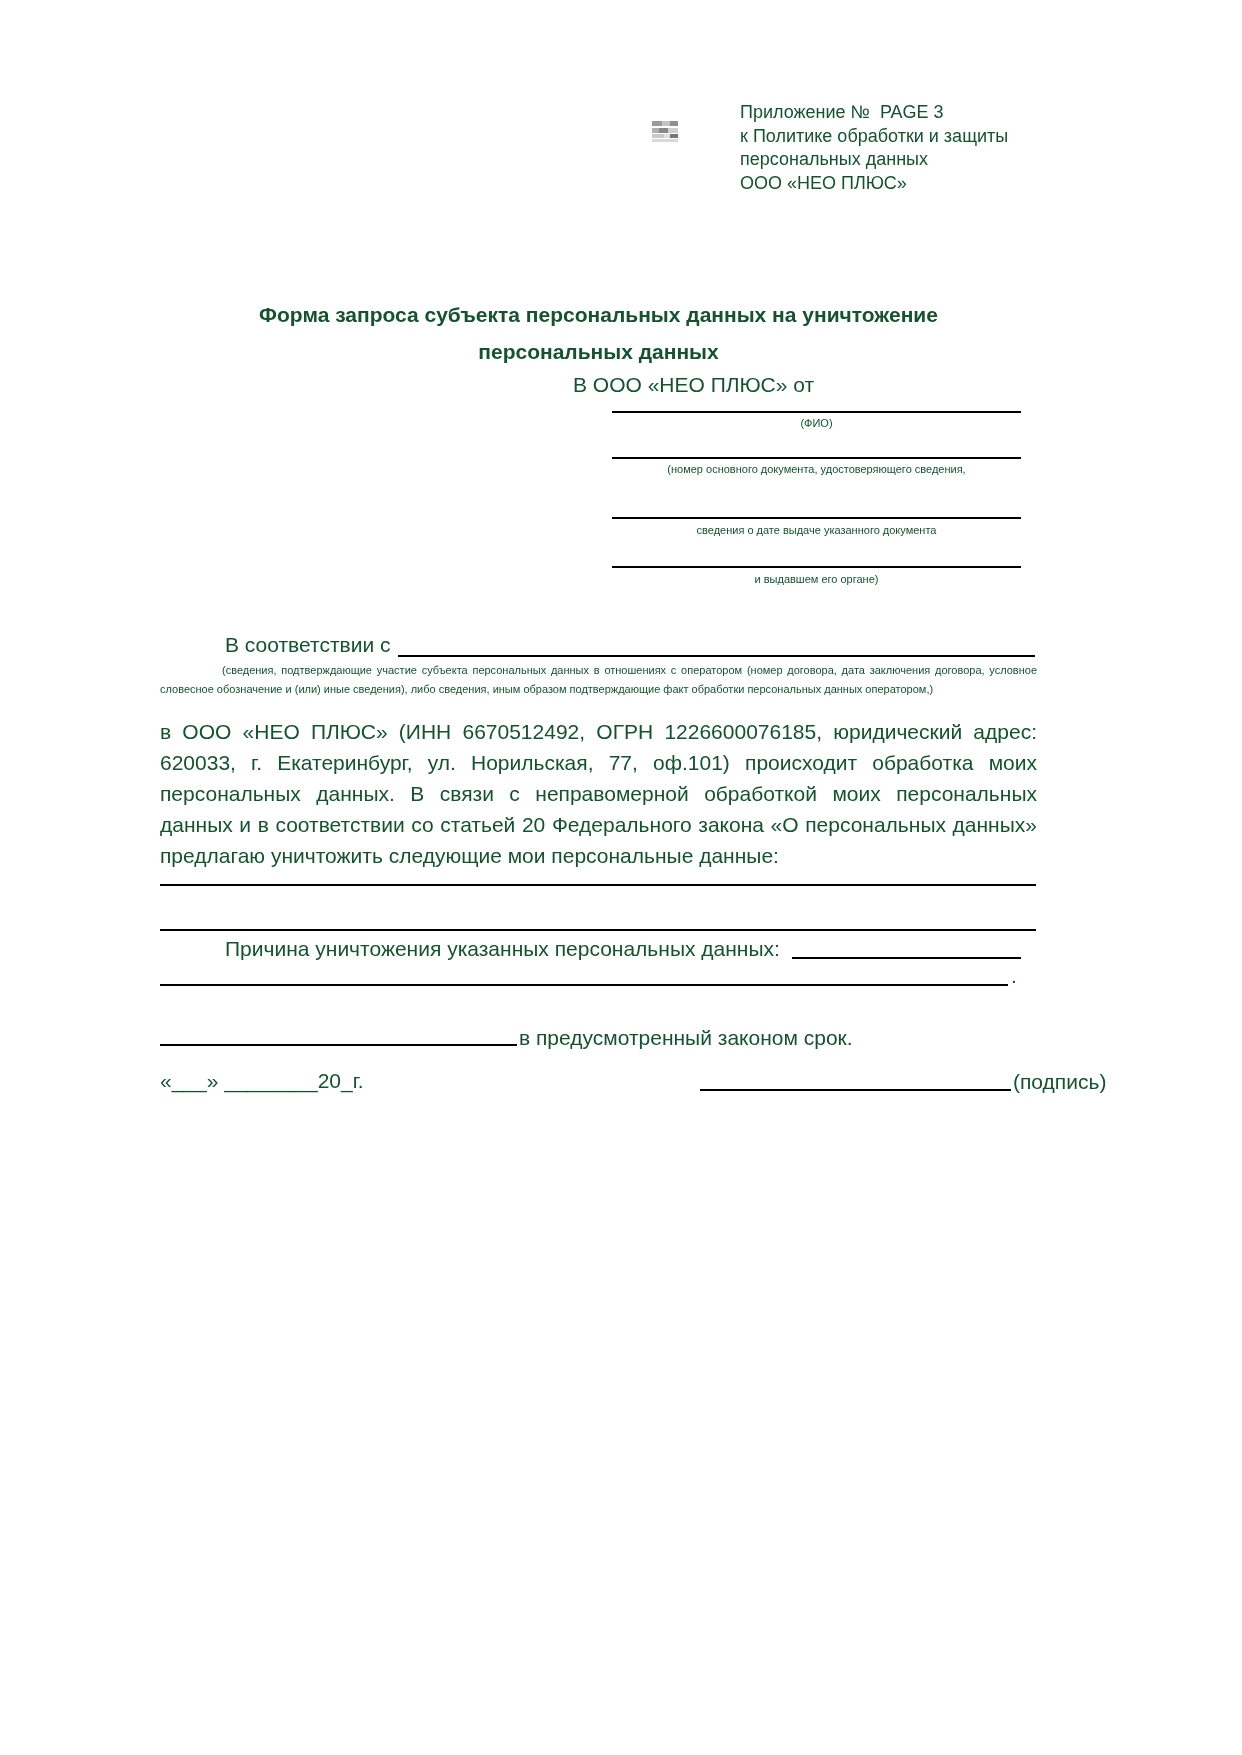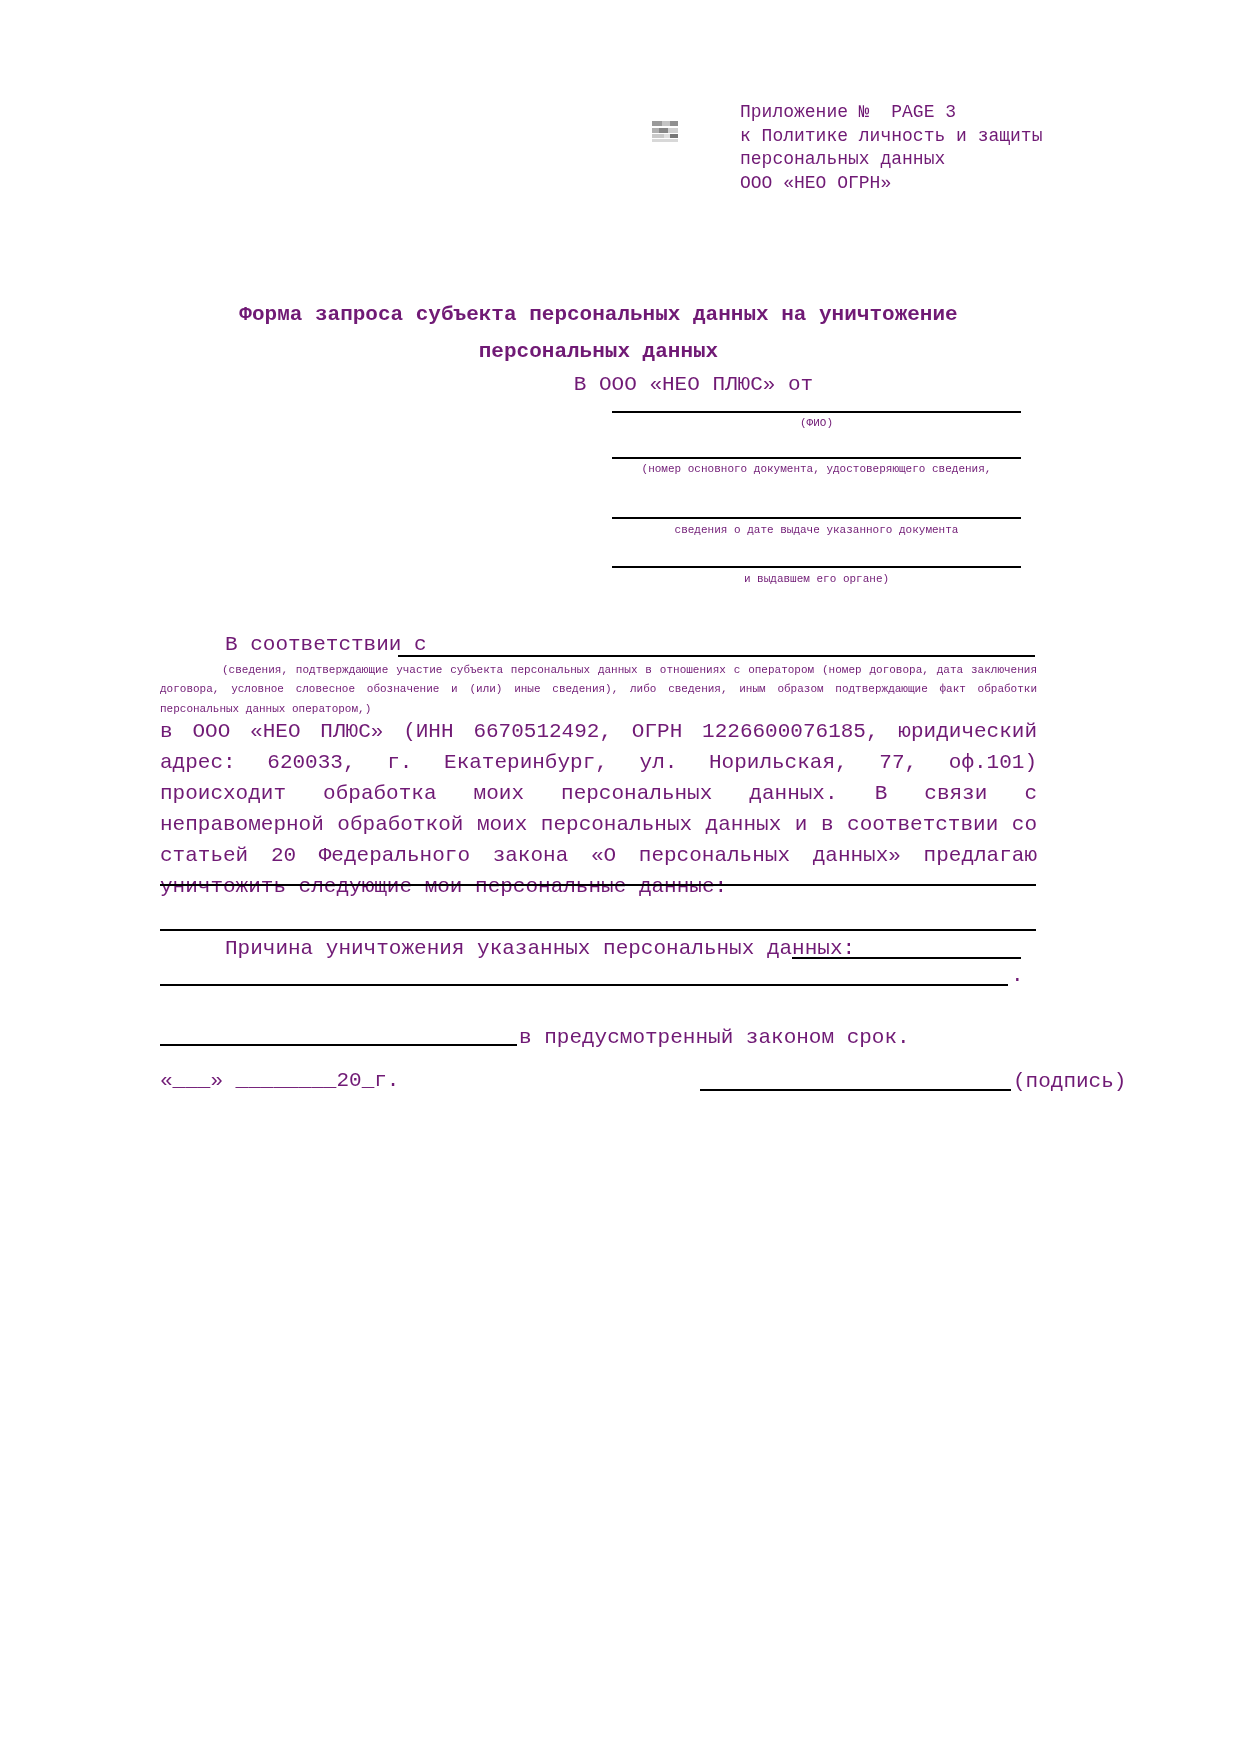--- a/index.html
+++ b/index.html
@@ -1,22 +1,22 @@
 <!DOCTYPE html>
 <html><head>
 <meta charset="utf-8">
 <style>
   html, body { margin: 0; padding: 0; background: #ffffff; }
   .page {
     position: relative;
     width: 1242px;
     height: 1659px;
     background: #ffffff;
-    color: #701a75;
-    font-family: Liberation Mono, monospace;
+    color: #14532d;
+    font-family: Liberation Sans, sans-serif;
     overflow: hidden;
   }
   .t { position: absolute; white-space: pre-wrap; }
   .body-size { font-size: 21px; }
   .small-size { font-size: 11px; }
   .hline { position: absolute; border-top: 2px solid #000; height: 0; }
 
   .header-block {
     position: absolute; left: 740px; top: 101px; width: 310px;
     font-size: 18px; line-height: 23.5px;
@@ -36,23 +36,23 @@
   }
   .mainpara { left: 160px; width: 877px; line-height: 31px; }
 </style>
 </head>
 <body>
 
 <div class="page">
 
   <div class="header-block">
     <div>Приложение №  PAGE 3</div>
-    <div>к Политике личность и защиты</div>
+    <div>к Политике обработки и защиты</div>
     <div>персональных данных</div>
-    <div>ООО «НЕО ОГРН»</div>
+    <div>ООО «НЕО ПЛЮС»</div>
   </div>
 
   <svg class="thumb" width="26" height="22">
     <rect x="0" y="0" width="10" height="5" fill="#9a9a9a"></rect>
     <rect x="10" y="0" width="8" height="5" fill="#c4c4c4"></rect>
     <rect x="18" y="0" width="8" height="5" fill="#8f8f8f"></rect>
     <rect x="0" y="7" width="7" height="5" fill="#b0b0b0"></rect>
     <rect x="7" y="7" width="9" height="5" fill="#878787"></rect>
     <rect x="16" y="7" width="10" height="5" fill="#cfcfcf"></rect>
     <rect x="0" y="13" width="12" height="4" fill="#c9c9c9"></rect>

